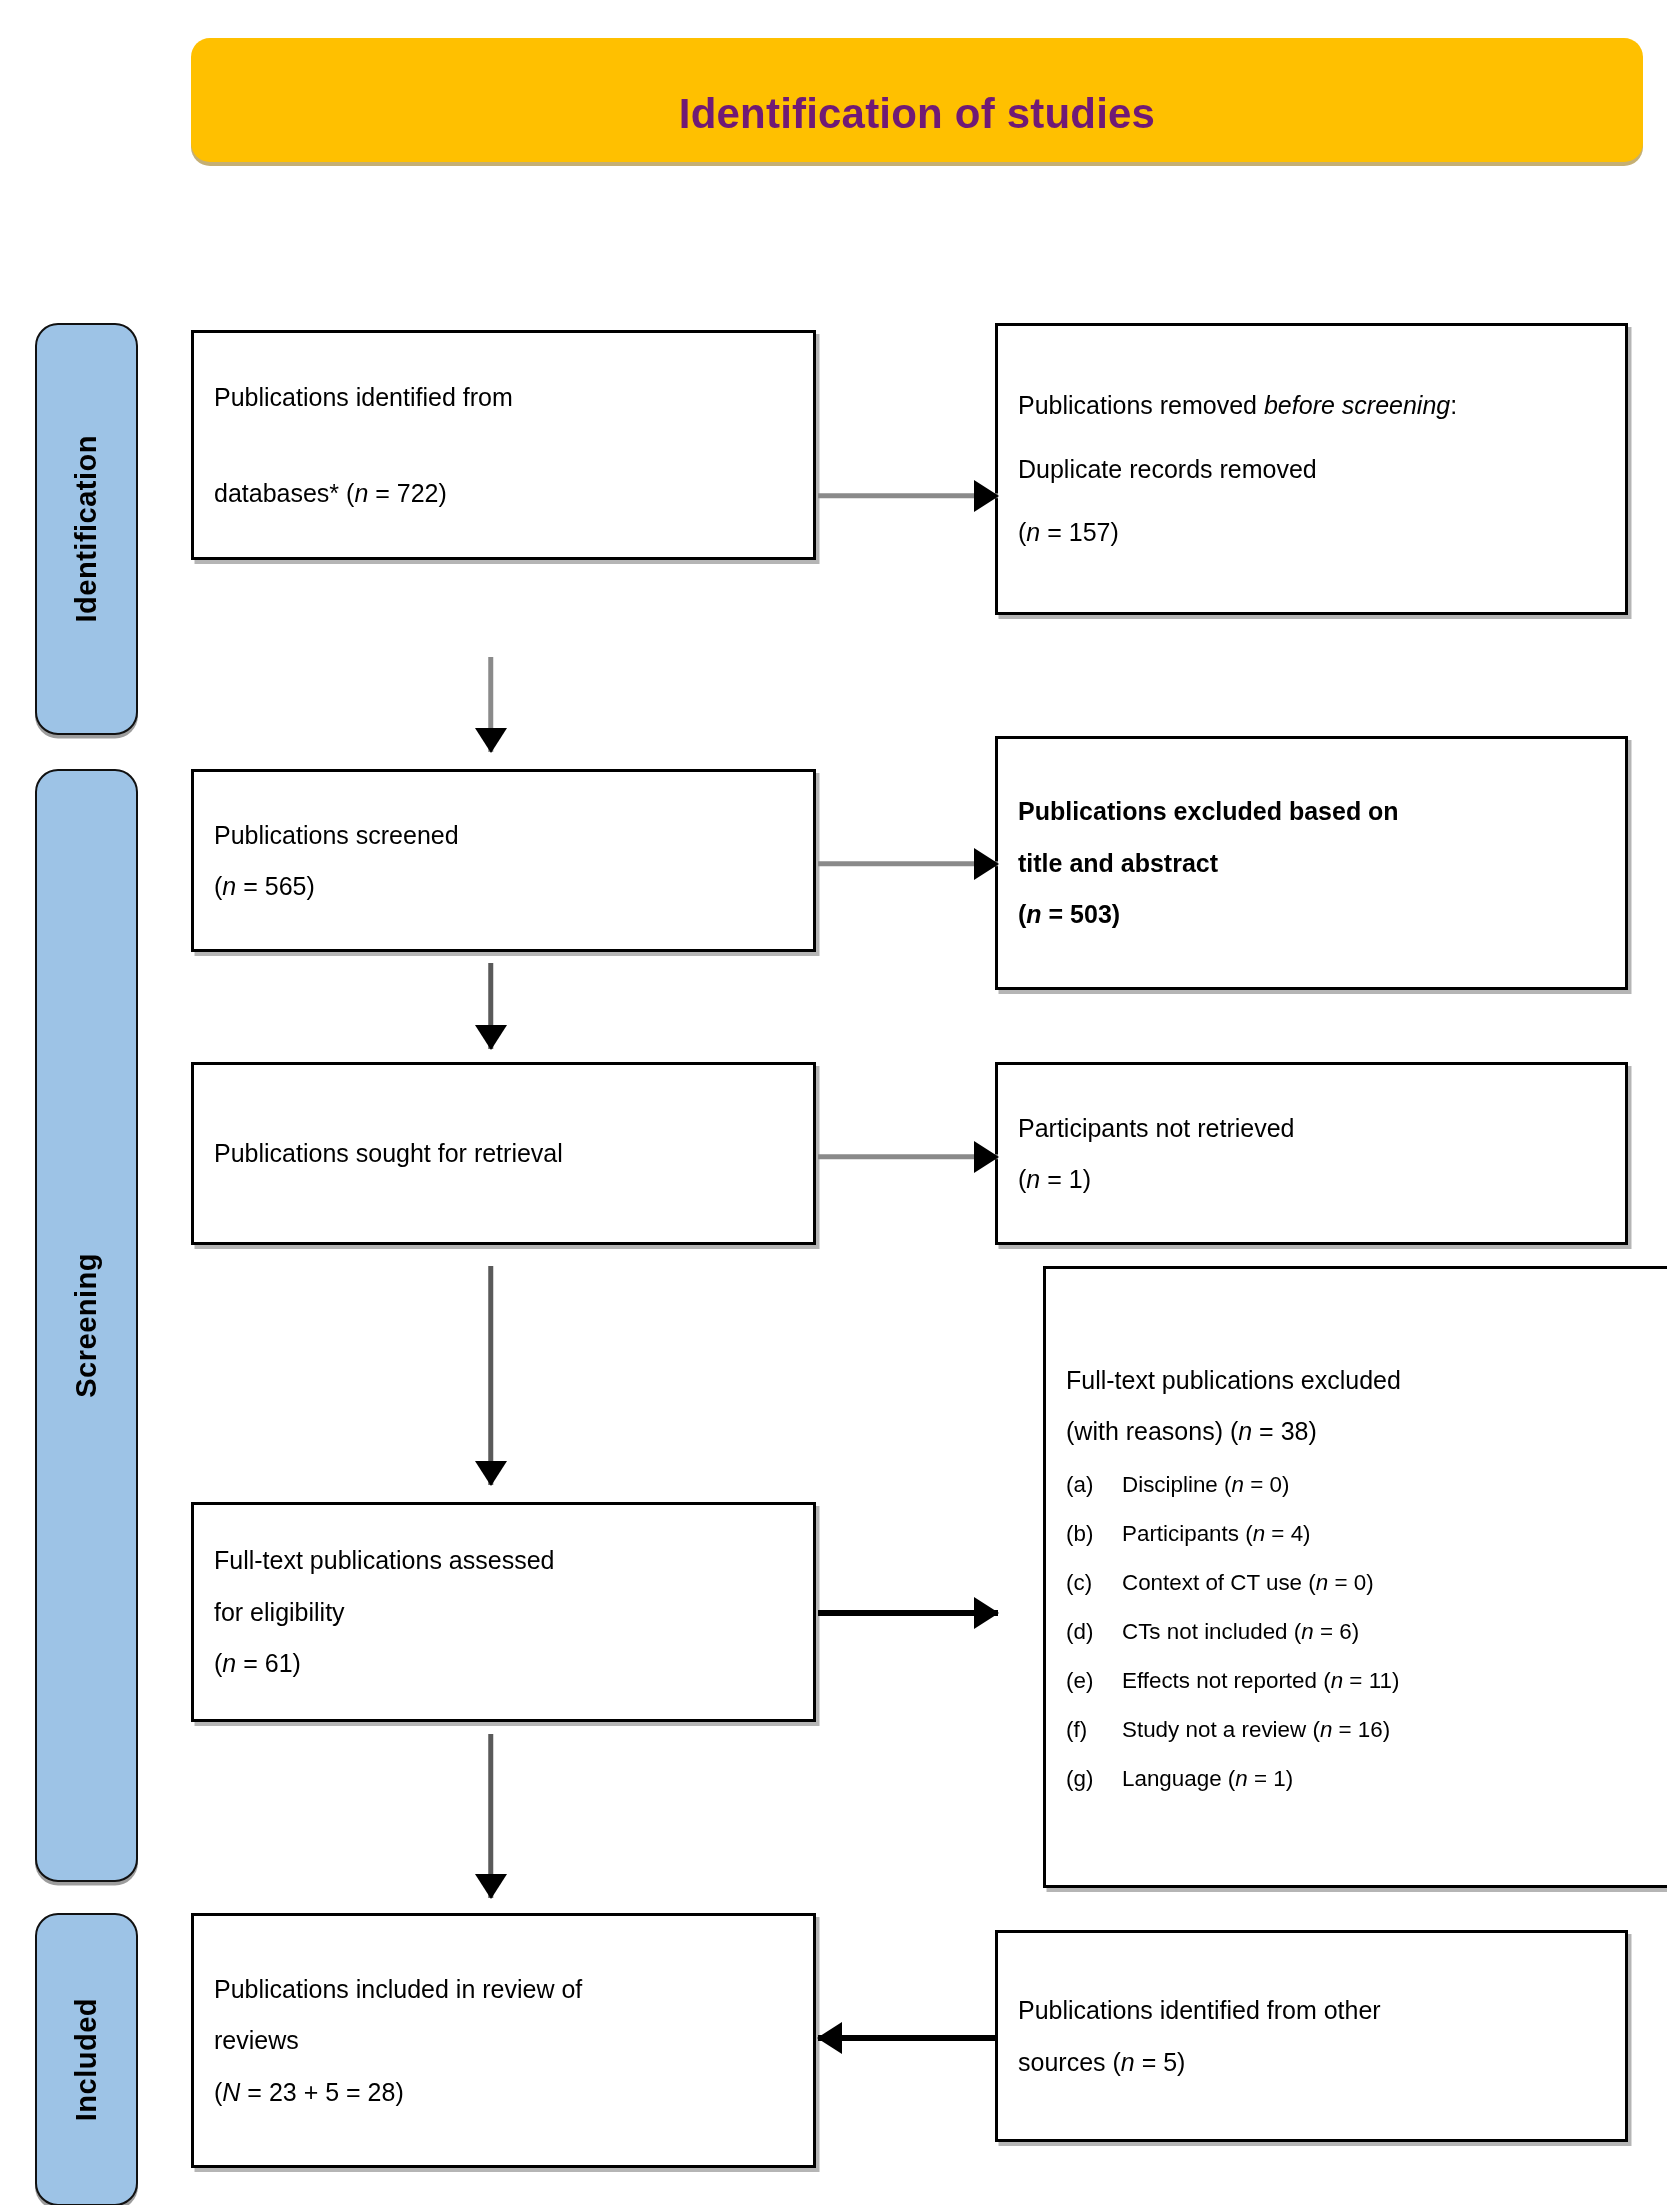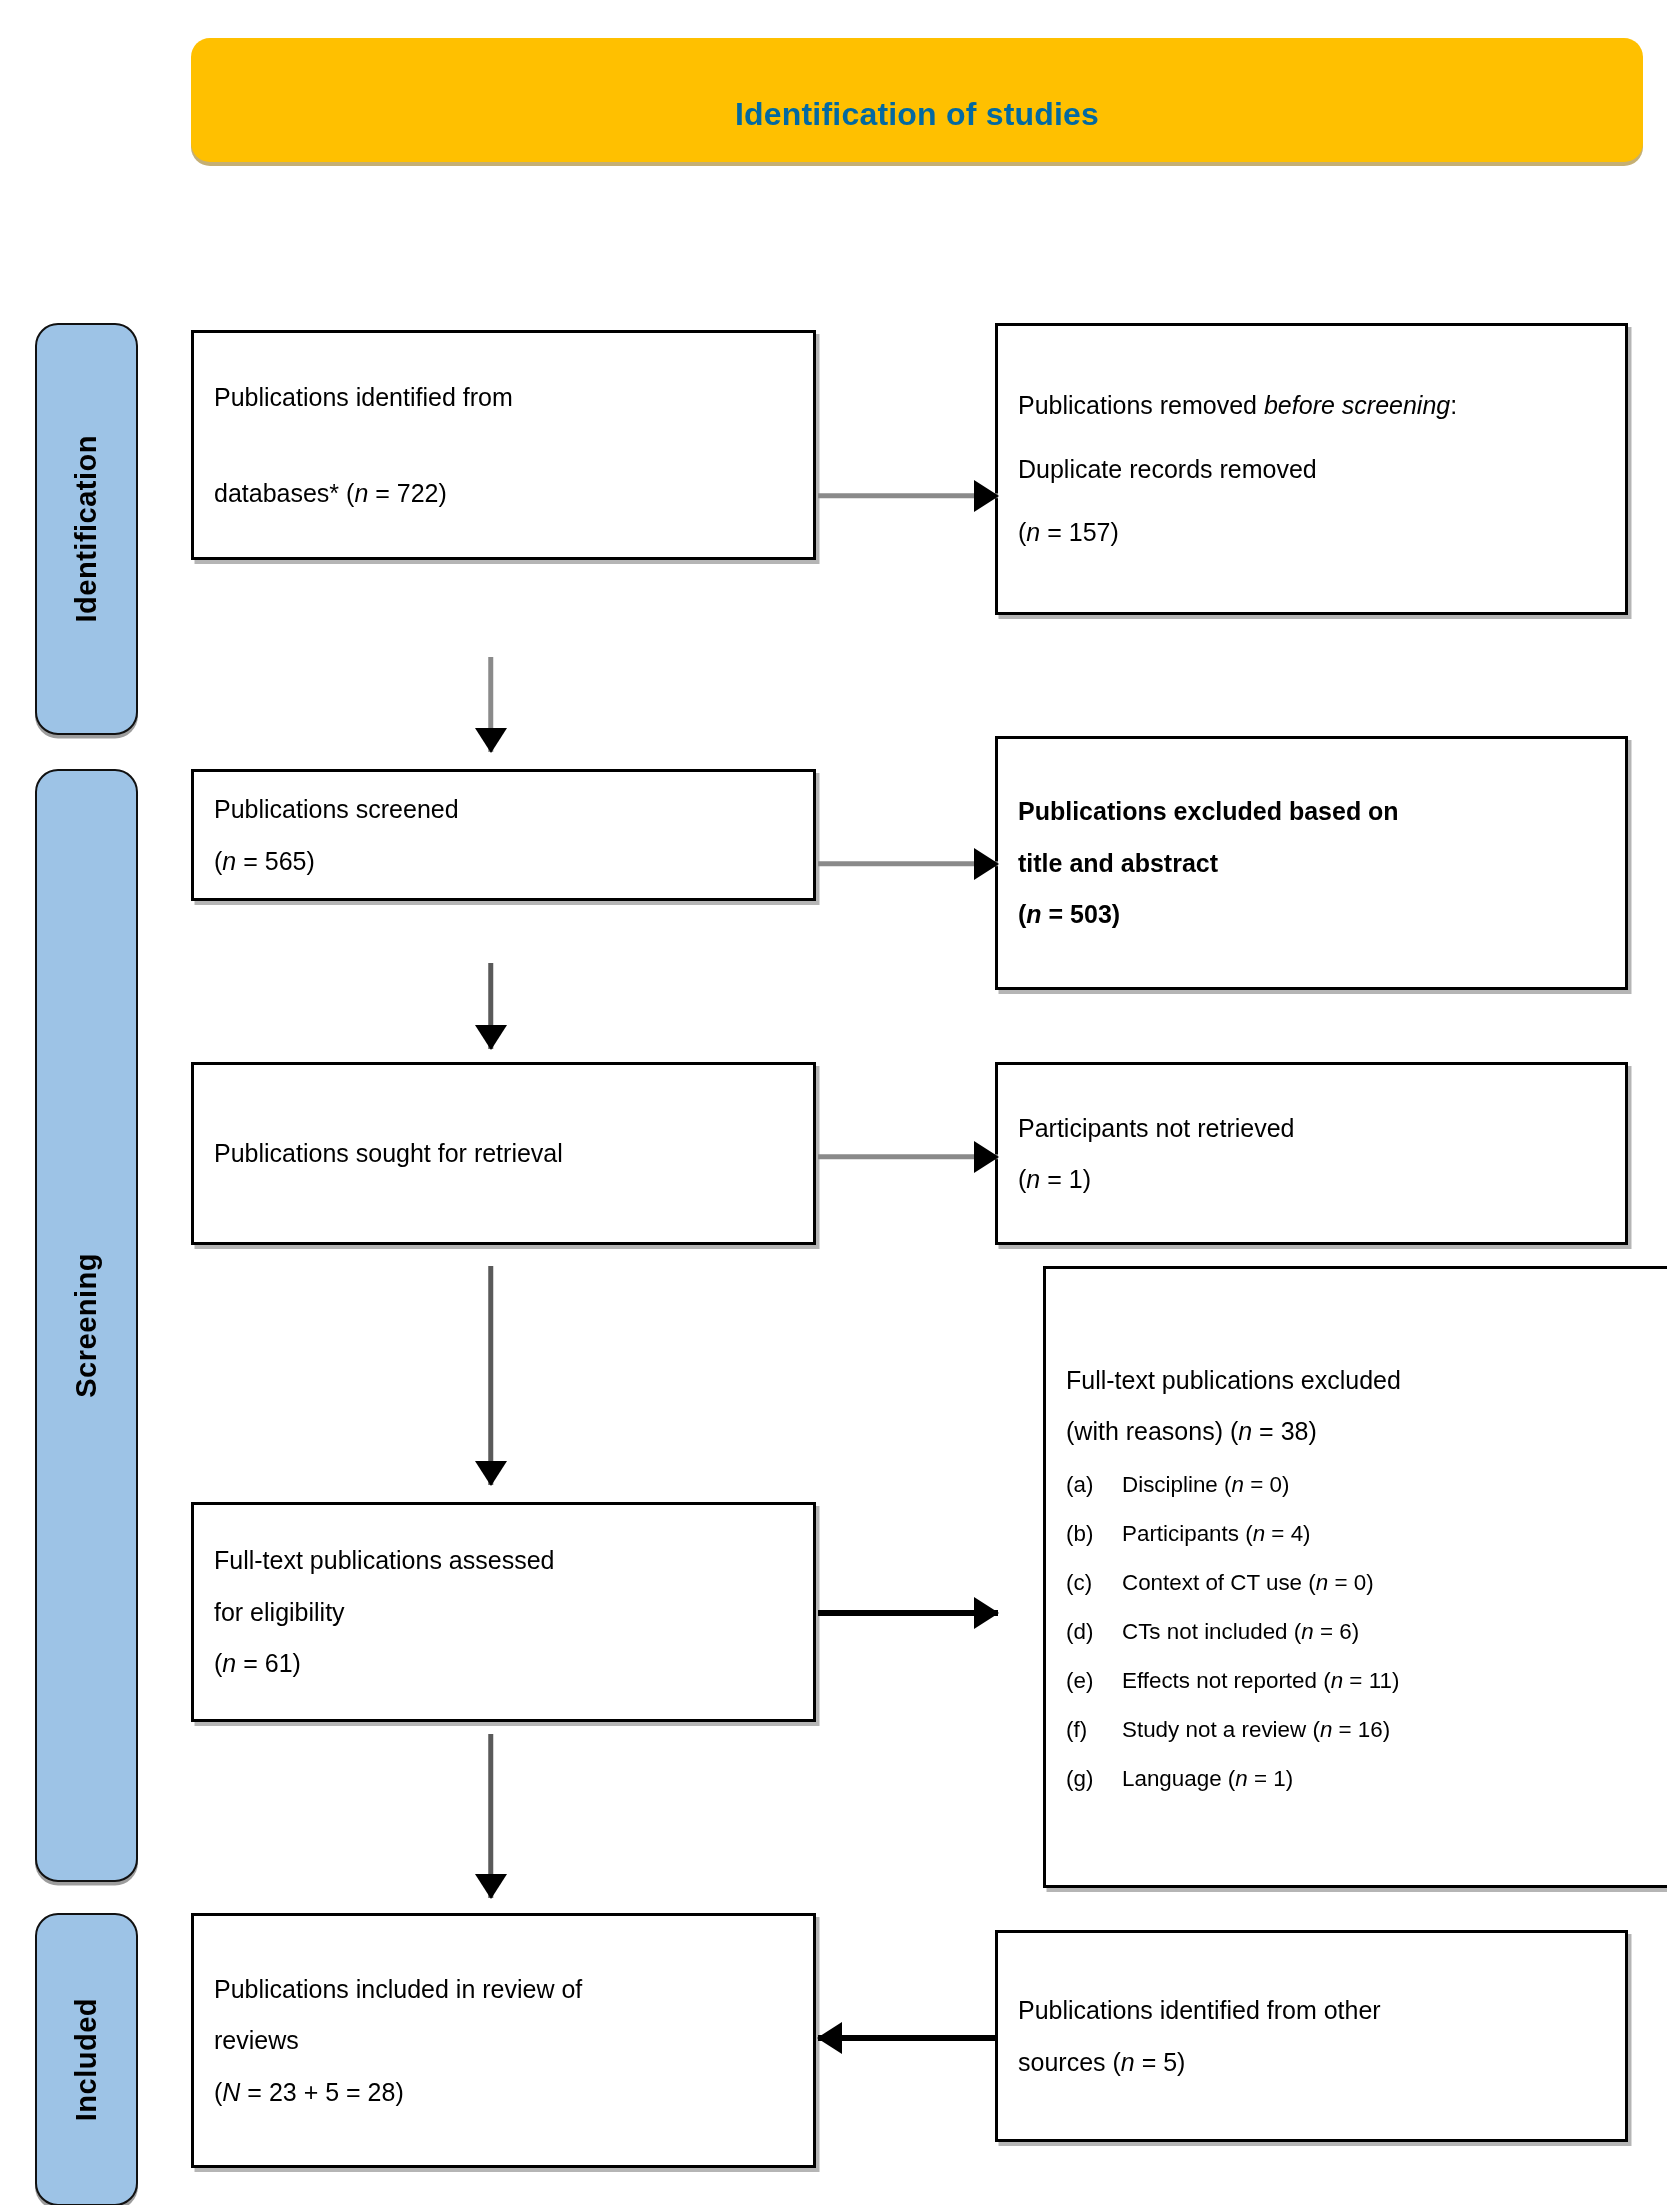--- a/index.html
+++ b/index.html
@@ -12,21 +12,21 @@
 
   
   .banner{
     position:absolute;left:191px;top:38px;width:1452px;height:124px;
     background:#FFC000;
     border-radius:19px;
     box-shadow:0 4px 0 0 rgba(150,110,0,.55);
     display:flex;align-items:center;justify-content:center;
   }
   .banner-title{
-    font-size:32px;font-weight:bold;letter-spacing:0.2px;color:#0369a1;margin-top:28px;
+    font-size:42px;font-weight:bold;letter-spacing:0.2px;color:#701a75;margin-top:28px;
   }
 
   
   .phase{
     position:absolute;left:35px;width:99px;
     background:#9DC3E6;
     border:2.5px solid #111;
     border-radius:23px;
     box-shadow:0 3.5px 0 0 rgba(60,60,60,.5);
     display:flex;align-items:center;justify-content:center;
@@ -61,21 +61,21 @@
   .reasons-list{margin:0;padding:0;list-style:none;}
   .reasons-list li{
     font-size:22.4px;line-height:1.25;margin-top:21px;
     display:flex;
   }
   .reasons-list li .lbl{width:56px;flex:0 0 56px;}
   i{font-style:italic;}
 
   
   #box-identified   {left:191px;top:330px;width:625px;height:230px;gap:44px;}
-  #box-screened     {left:191px;top:769px;width:625px;height:132px;}
+  #box-screened     {left:191px;top:769px;width:625px;height:183px;}
   #box-sought       {left:191px;top:1062px;width:625px;height:183px;}
   #box-fulltext     {left:191px;top:1502px;width:625px;height:220px;}
   #box-included     {left:191px;top:1913px;width:625px;height:255px;}
 
   
   #box-removed      {left:995px;top:323px;width:633px;height:292px;gap:12px;}
   #box-excluded-ta  {left:995px;top:736px;width:633px;height:254px;font-weight:bold;}
   #box-notretrieved {left:995px;top:1062px;width:633px;height:183px;}
   #box-excluded-ft  {left:995px;top:1266px;width:633px;height:622px;margin-left:48px;}
   #box-othersources {left:995px;top:1930px;width:633px;height:212px;}

